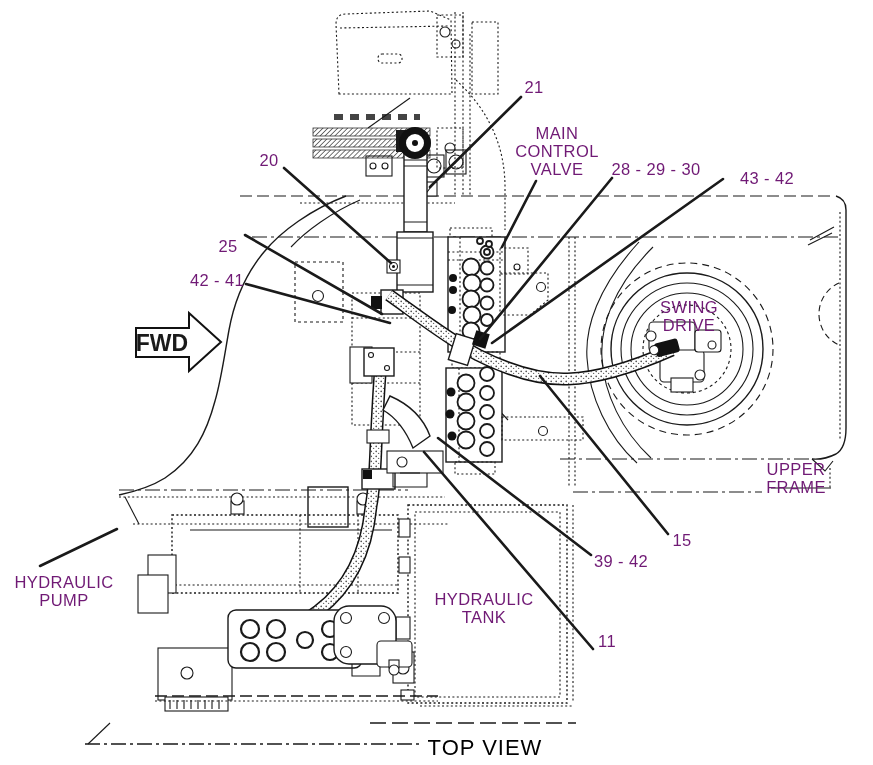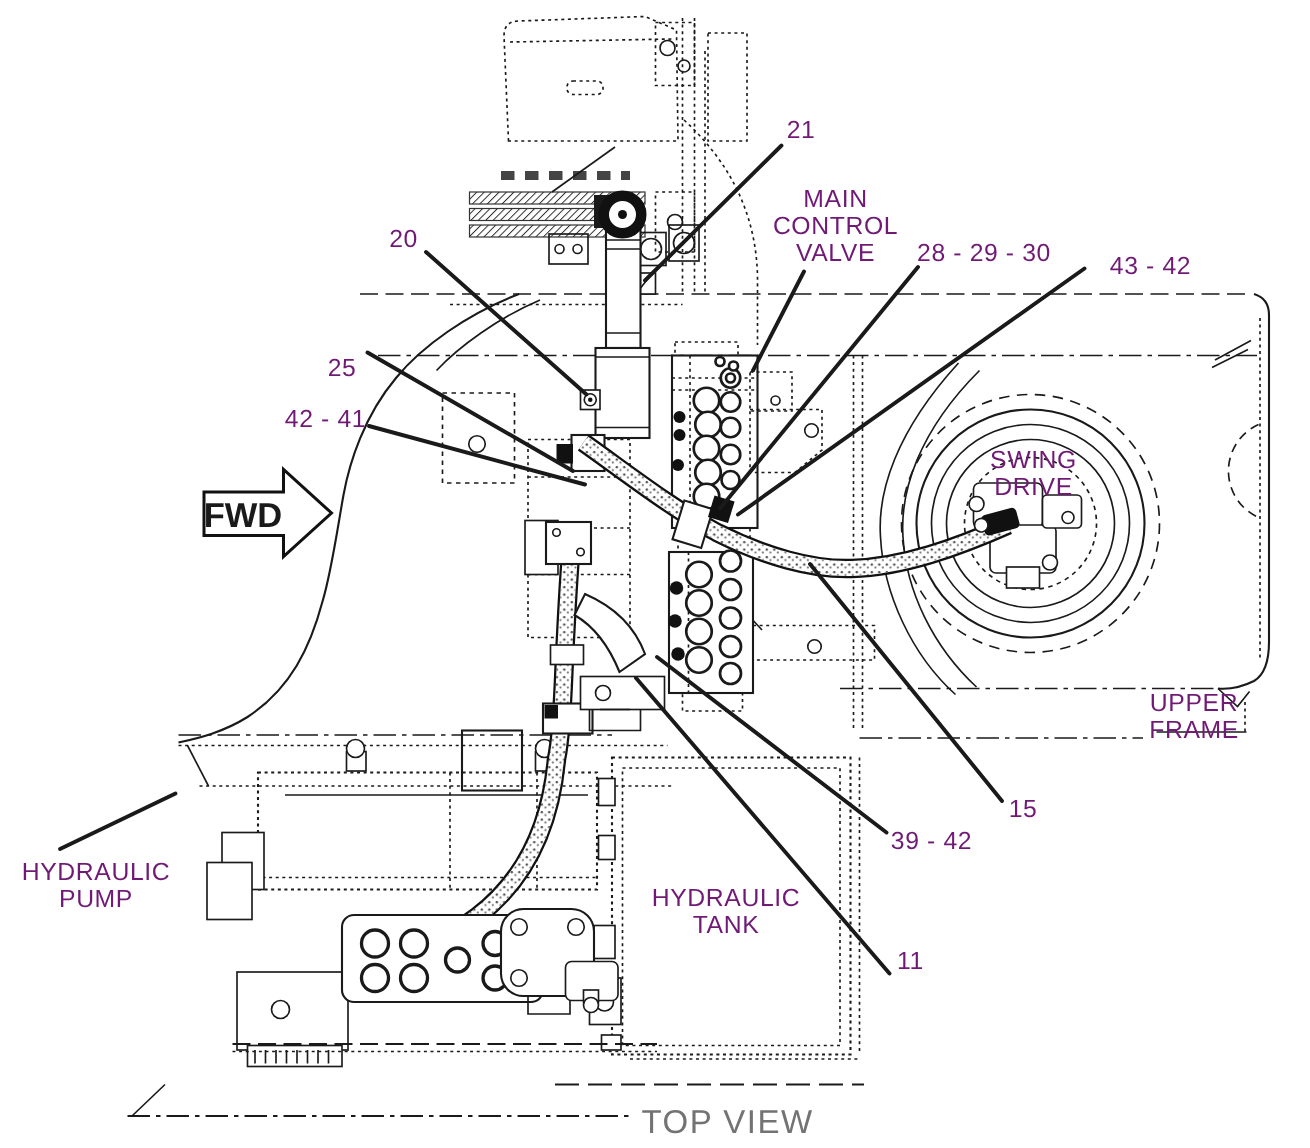--- a/index.html
+++ b/index.html
@@ -4,21 +4,21 @@
 <style>
   html,body{margin:0;padding:0;background:#fff;}
   #page{position:relative;width:873px;height:765px;background:#fff;overflow:hidden;
         font-family:"Liberation Sans",sans-serif;}
   #drawing{position:absolute;left:0;top:0;}
   #labels{position:absolute;left:0;top:0;width:873px;height:765px;pointer-events:none;}
   .callout{position:absolute;transform:translate(-50%,-50%);
            font:16.5px/1.1 "Liberation Sans",sans-serif;color:#701a75;
            white-space:pre-line;text-align:center;letter-spacing:.4px;}
   .view-title{position:absolute;transform:translate(-50%,-50%);
-           font:22px/1 "Liberation Sans",sans-serif;color:#737373;letter-spacing:1px;text-align:right;}
+           font:22px/1 "Liberation Sans",sans-serif;color:#000000;letter-spacing:1px;text-align:right;}
   .leader{stroke:#1a1a1a;stroke-width:2.6;stroke-linecap:round;fill:none;}
   svg *{vector-effect:none;}
   .ln{stroke:#1a1a1a;fill:none;stroke-width:1.1;}
   .ln13{stroke:#1a1a1a;fill:none;stroke-width:1.4;}
   .dot{stroke-dasharray:2 2.4;}
   .dsh{stroke-dasharray:12 5;}
   .cdash{stroke-dasharray:15 4 3 4;}
   .wfill{fill:#fff;}
 </style>
 </head>

